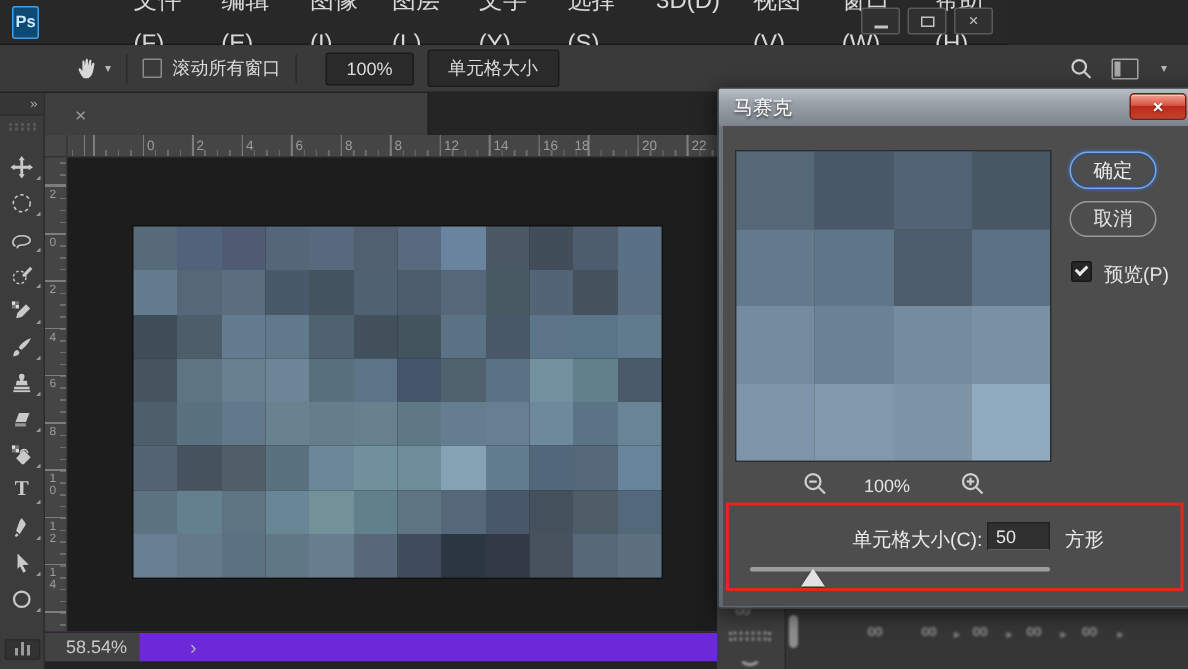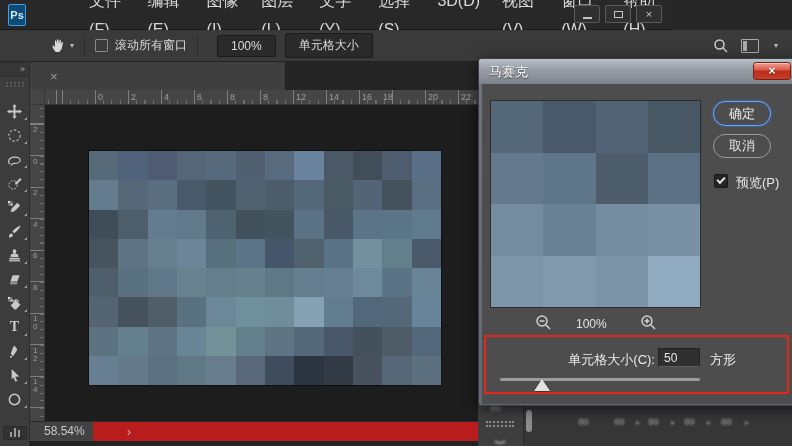--- a/index.html
+++ b/index.html
@@ -54,21 +54,21 @@
   .vruler { position:absolute; left:30px; top:105px; width:15px; height:316px; background:#454545; border-right:1px solid #353535; overflow:hidden; }
   .vruler .major { position:absolute; inset:0; background:repeating-linear-gradient(to bottom,#7e7e7e 0 1px,transparent 1px 31.5px); background-position:0 19px; }
   .vruler .minor { position:absolute; top:0; bottom:0; right:0; width:4px; background:repeating-linear-gradient(to bottom,#6c6c6c 0 1px,transparent 1px 7.9px); background-position:0 19px; }
   .vlabel { position:absolute; left:3px; font-size:8px; color:#9d9d9d; white-space:pre-line; line-height:8px; }
 
   
   .canvas { position:absolute; left:45px; top:105px; width:435px; height:316px; background:#1d1d1d; overflow:hidden; }
   .mosaic-image { position:absolute; left:44px; top:46px; width:352px; height:234px; display:grid; grid-template-columns:repeat(12,1fr); grid-template-rows:repeat(8,1fr); box-shadow:0 0 0 1px #101010; }
 
   
-  .statusbar { position:absolute; left:30px; top:421px; width:450px; height:20px; background:#b91c1c; border-top:1px solid #2b2b2b; display:flex; align-items:center; font-size:12px; color:#c9c9c9; }
+  .statusbar { position:absolute; left:30px; top:421px; width:450px; height:20px; background:#6d28d9; border-top:1px solid #2b2b2b; display:flex; align-items:center; font-size:12px; color:#c9c9c9; }
   .zoom-chip { background:#424242; padding:1px 8px 2px 14px; height:100%; display:flex; align-items:center; }
   .doc-info { margin-left:42px; }
   .status-chev { margin-left:34px; color:#b2b2b2; font-size:13px; }
   .status-under { position:absolute; left:30px; top:441px; width:450px; height:5px; background:#232323; }
 
   
   .bg-panels { position:absolute; left:478px; top:404px; width:314px; height:42px; background:#363636; }
   .bg-col { position:absolute; left:0; top:0; width:46px; height:42px; background:#3e3e3e; border-right:1px solid #2b2b2b; }
   .blur1 { filter:blur(1px); color:#a2a2a2; }
   .bg-chain-left { position:absolute; left:12px; top:-6px; font-size:15px; }

